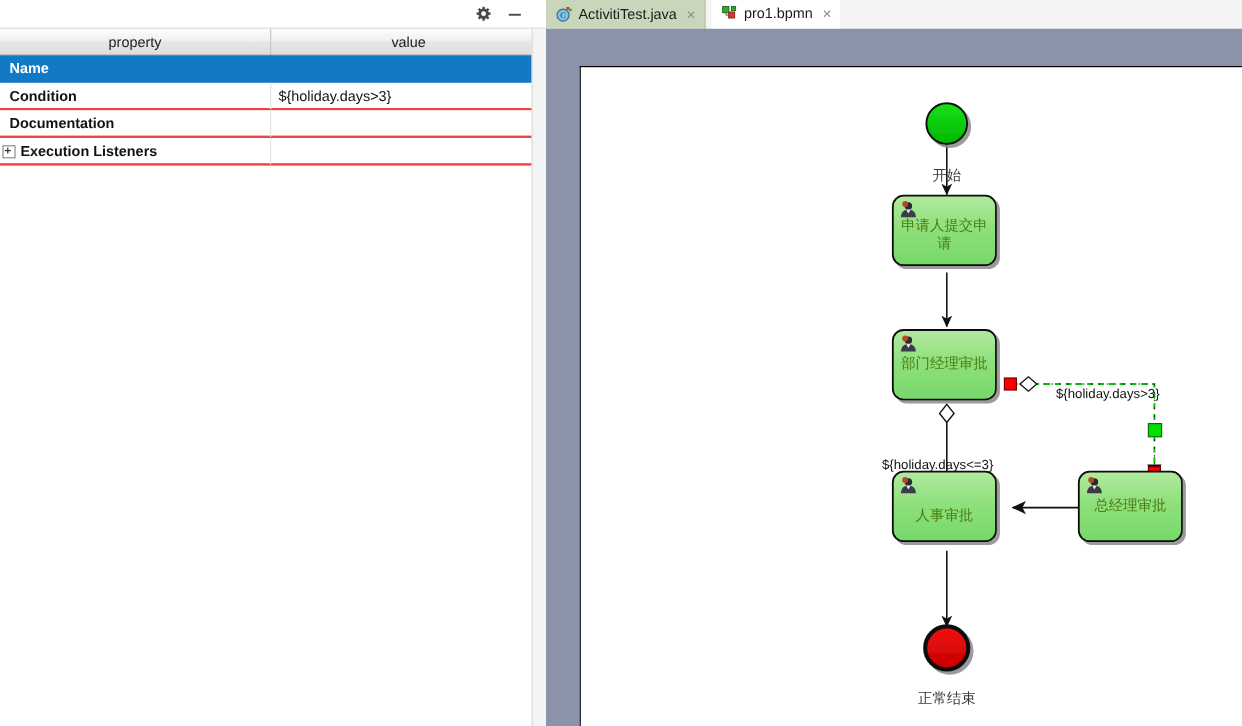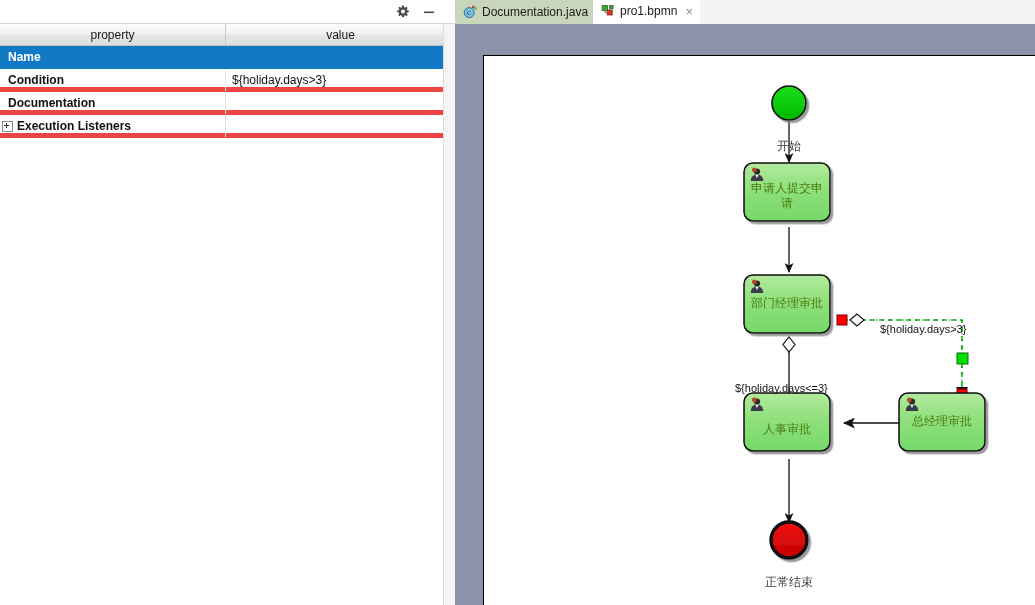--- a/index.html
+++ b/index.html
@@ -76,21 +76,21 @@
     color: #1a1a1a;
     box-sizing: border-box;
     height: 21px;
   }
   .col-prop { width: 226px; border-right: 1px solid #c8c8c8; }
   .col-val  { width: 229px; }
 
   .props-row {
     display: flex;
     height: 23px;
-    border-bottom: 5px solid #ef4444;
+    border-bottom: 2px solid #ef4444;
     box-sizing: border-box;
     background: #ffffff;
   }
   .props-row.selected {
     background: #1279c6;
     border-bottom: 1px solid #1279c6;
   }
   .props-row .cell {
     box-sizing: border-box;
     display: flex;
@@ -309,21 +309,21 @@
 
       <div class="tab inactive" style="left:0;">
         <span class="tab-icon">
           <svg width="14" height="14" viewBox="0 0 14 14">
             <circle cx="6.2" cy="7.6" r="5" fill="#7fbfe0" stroke="#2f6f95" stroke-width="1"></circle>
             <text x="6.2" y="10.4" font-size="7" font-family="Liberation Serif, serif" fill="#16384d" text-anchor="middle">C</text>
             <rect x="9.0" y="0.8" width="2.4" height="2.4" fill="#d03c2a"></rect>
             <rect x="11.2" y="2.2" width="2.2" height="2.2" fill="#3aa33a"></rect>
           </svg>
         </span>
-        <span>Documentation.java</span>
+        <span>ActivitiTest.java</span>
         <span class="tab-close">×</span>
       </div>
 
       <div class="tab active" style="left:138px;">
         <span class="tab-icon">
           <svg width="14" height="14" viewBox="0 0 14 14">
             <rect x="1.2" y="1.4" width="5.2" height="5.2" fill="#3aa33a" stroke="#1d6d1d" stroke-width="0.8"></rect>
             <rect x="6.2" y="6.0" width="5.0" height="5.0" fill="#d03c2a" stroke="#8b2417" stroke-width="0.8"></rect>
             <rect x="8.6" y="1.4" width="3.4" height="3.4" fill="#3aa33a" stroke="#1d6d1d" stroke-width="0.8"></rect>
             <path d="M4 6.6 L4 8.6 L6.4 8.6" fill="none" stroke="#555" stroke-width="0.8"></path>

